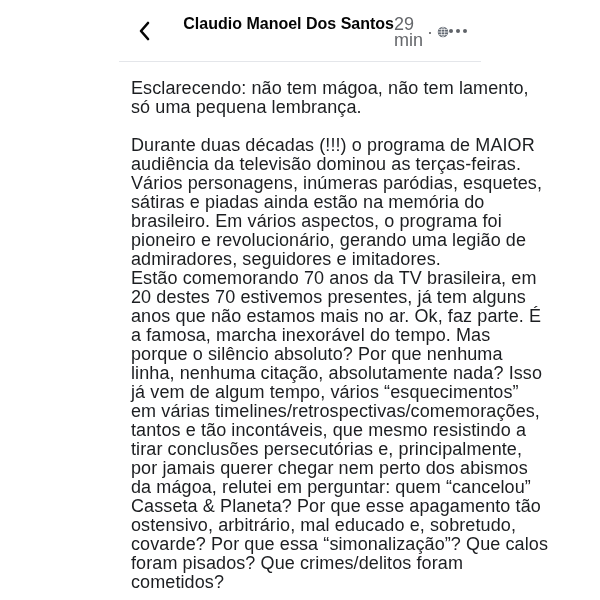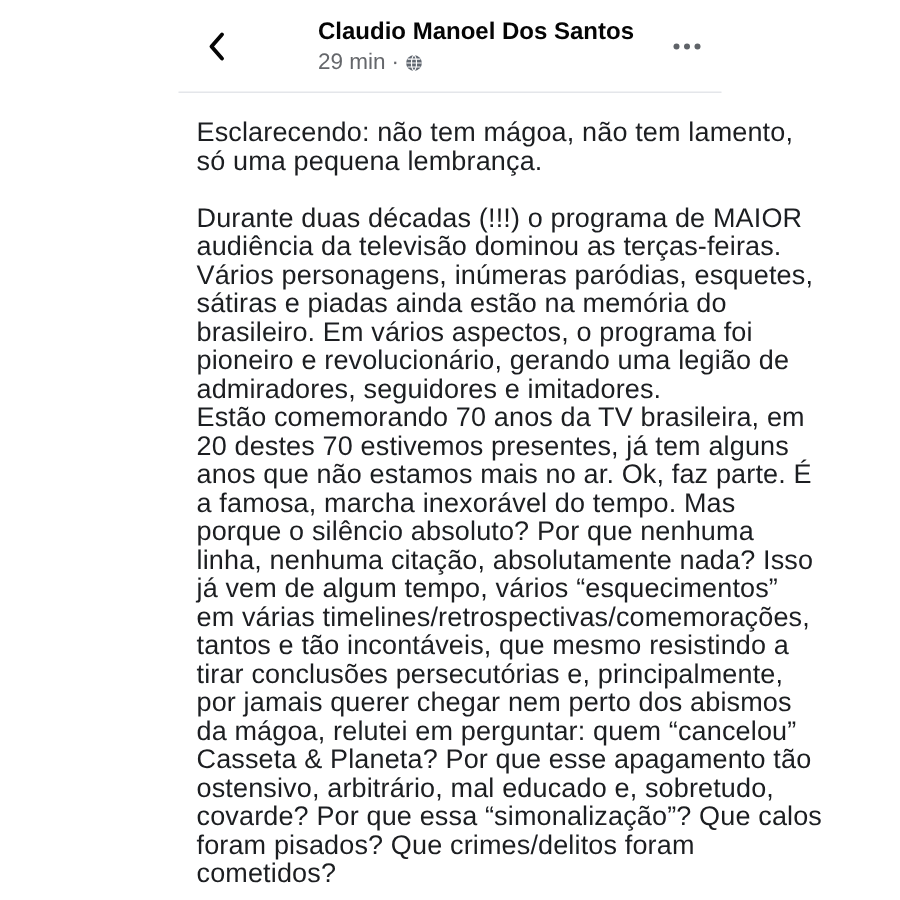--- a/index.html
+++ b/index.html
@@ -33,32 +33,32 @@
     border-radius: 50%;
     flex: none;
     margin-right: 8px;
     background:
       linear-gradient(180deg, rgba(0,0,0,0) 0%, rgba(0,0,0,0) 78%, #3c382e 78%, #3c382e 84%, #d7c53a 84%, #c0ae2c 100%),
       radial-gradient(circle 9px at 20% 14%, #55585c 0%, #55585c 60%, rgba(0,0,0,0) 62%),
       radial-gradient(ellipse 10px 13px at 52% 46%, #bca28a 0%, #b0977e 55%, #a18highlight 70%, rgba(0,0,0,0) 72%),
       linear-gradient(180deg, #9aa0a6 0%, #aeb2b6 35%, #9a9ca0 65%, #74767a 100%);
     cursor: pointer;
   }
-  .hmeta { display: flex; flex-direction: column; justify-content: flex-end; min-width: 0; }
+  .hmeta { display: flex; flex-direction: row; justify-content: flex-end; min-width: 0; }
   .author-name {
     font-size: 16px;
     font-weight: 600;
     color: #050505;
     line-height: 20px;
     white-space: nowrap;
     cursor: pointer;
   }
   .sub {
     display: flex; align-items: center;
-    font-size: 15px;
+    font-size: 18px;
     color: #65676b;
     line-height: 16px;
     margin-top: 2px;
   }
   .sub .sep { margin: 0 4px; }
   .globe { display: inline-flex; align-items: center; }
   .more-btn {
     margin-left: auto;
     padding-right: 14px;
     display: flex; align-items: center; gap: 3px;

